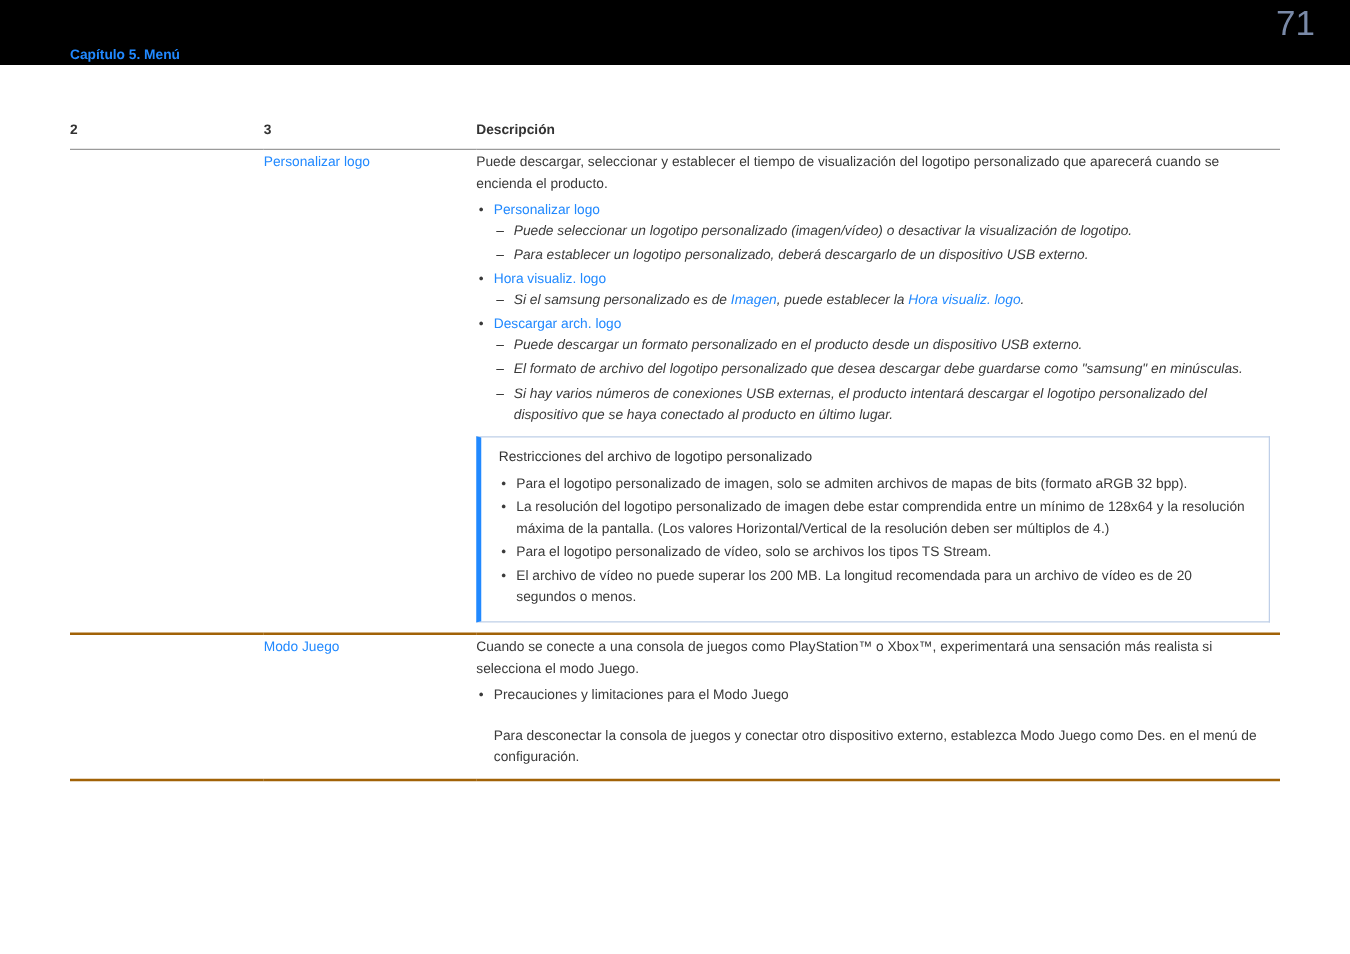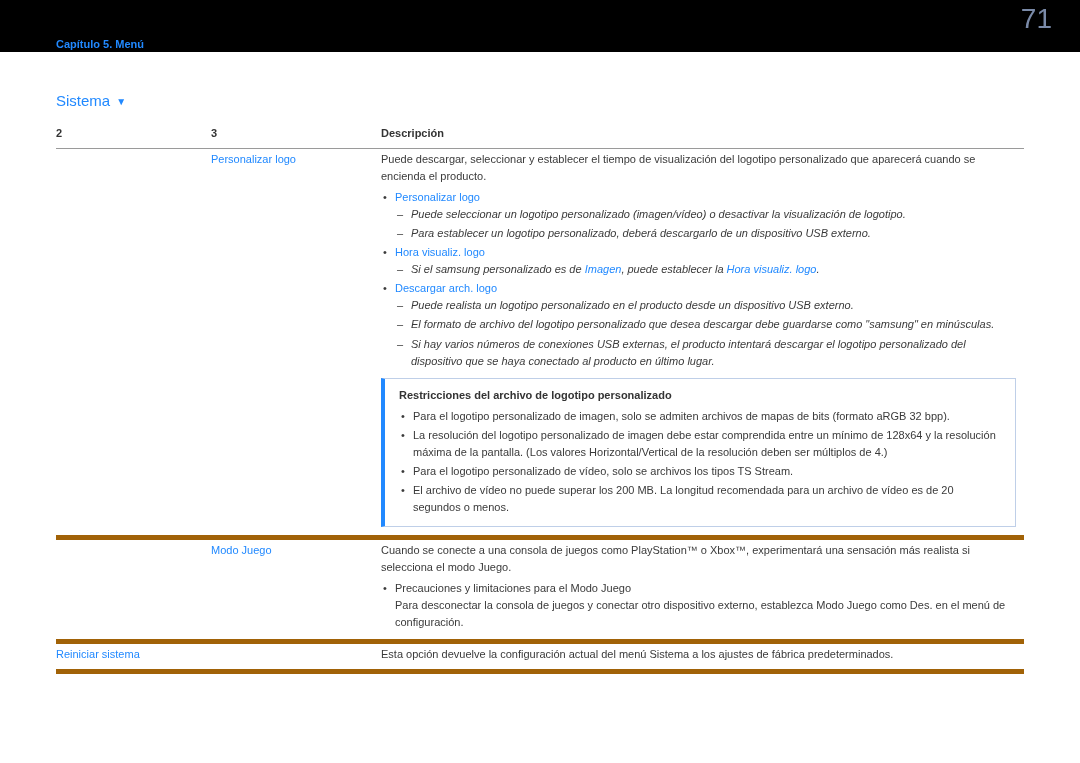--- a/index.html
+++ b/index.html
@@ -46,60 +46,56 @@
     text-align: left;
     font-weight: 700;
     color: #333;
     border-bottom: 1px solid #9a9a9a;
     padding: 4px 8px 6px 0;
     vertical-align: top;
   }
   table.menu-tbl tbody td {
     vertical-align: top;
     padding: 2px 8px 6px 0;
-    border-bottom: 5px solid #a16207;
+    border-bottom: 2px solid #a16207;
   }
   .col2 { width: 155px; }
   .col3 { width: 170px; }
   .colDesc {}
   .link { color: #2189ff; }
   ul.bullets { list-style: none; padding-left: 0; margin-top: 4px; }
   ul.bullets > li { position: relative; padding-left: 14px; margin-bottom: 2px; }
   ul.bullets > li::before { content: "•"; position: absolute; left: 2px; top: 0; color: #3a3a3a; }
   ul.dashes { list-style: none; padding-left: 0; }
   ul.dashes > li { position: relative; padding-left: 16px; margin-bottom: 2px; font-style: italic; }
   ul.dashes > li::before { content: "–"; position: absolute; left: 2px; top: 0; }
   .info-box {
     border: 1px solid #bfcfe8;
     border-left: 4px solid #2189ff;
     padding: 8px 12px 8px 14px;
     margin-top: 8px;
     margin-bottom: 2px;
   }
-  .info-title { font-weight: 700; margin-bottom: 4px; color: #333; }
+  .info-title { font-weight: 400; margin-bottom: 4px; color: #333; }
   ul.box-bullets { list-style: none; padding-left: 0; }
   ul.box-bullets > li { position: relative; padding-left: 14px; margin-bottom: 2px; }
   ul.box-bullets > li::before { content: "•"; position: absolute; left: 2px; top: 0; }
-  .sub-para { margin-top: 0; }
+  .sub-para { margin-top: 16px; }
   .desc-block { }
   .bullet-header { color: #2189ff; font-weight: 400; }
 </style>
 </head>
 <body>
 
 <div class="header-bar">
   <div class="breadcrumb">Capítulo 5. Menú</div>
   <div class="page-number">71</div>
 </div>
 
 <div class="page">
-  <div class="section-title">
-    <span>Sistema</span>
-    <span class="tri">▼</span>
-  </div>
 
   <table class="menu-tbl">
     <colgroup>
       <col class="col2">
         <col class="col3">
         <col class="colDesc">
     </colgroup>
     <thead>
       <tr>
         <th>2</th>
@@ -126,21 +122,21 @@
               <span class="bullet-header">Hora visualiz. logo</span>
               <ul class="dashes">
                 <li>
                   <span>Si el samsung personalizado es de </span><span class="link">Imagen</span><span>, puede establecer la </span><span class="link">Hora visualiz. logo</span><span>.</span>
                 </li>
               </ul>
             </li>
             <li>
               <span class="bullet-header">Descargar arch. logo</span>
               <ul class="dashes">
-                <li>Puede realista un logotipo personalizado en el producto desde un dispositivo USB externo.</li>
+                <li>Puede descargar un formato personalizado en el producto desde un dispositivo USB externo.</li>
                 <li>El formato de archivo del logotipo personalizado que desea descargar debe guardarse como "samsung" en minúsculas.</li>
                 <li>Si hay varios números de conexiones USB externas, el producto intentará descargar el logotipo personalizado del dispositivo que se haya conectado al producto en último lugar.</li>
               </ul>
             </li>
           </ul>
           <div class="info-box">
             <div class="info-title">Restricciones del archivo de logotipo personalizado</div>
             <ul class="box-bullets">
               <li>Para el logotipo personalizado de imagen, solo se admiten archivos de mapas de bits (formato aRGB 32 bpp).</li>
               <li>La resolución del logotipo personalizado de imagen debe estar comprendida entre un mínimo de 128x64 y la resolución máxima de la pantalla. (Los valores Horizontal/Vertical de la resolución deben ser múltiplos de 4.)</li>
@@ -158,20 +154,15 @@
           <div>Cuando se conecte a una consola de juegos como PlayStation™ o Xbox™, experimentará una sensación más realista si selecciona el modo Juego.</div>
           <ul class="bullets">
             <li>
               <span>Precauciones y limitaciones para el Modo Juego</span>
               <div class="sub-para">Para desconectar la consola de juegos y conectar otro dispositivo externo, establezca Modo Juego como Des. en el menú de configuración.</div>
             </li>
           </ul>
         </td>
       </tr>
 
-      <tr>
-        <td><span class="link">Reiniciar sistema</span></td>
-        <td></td>
-        <td>Esta opción devuelve la configuración actual del menú Sistema a los ajustes de fábrica predeterminados.</td>
-      </tr>
     </tbody>
   </table>
 </div>
 
 </body></html>

